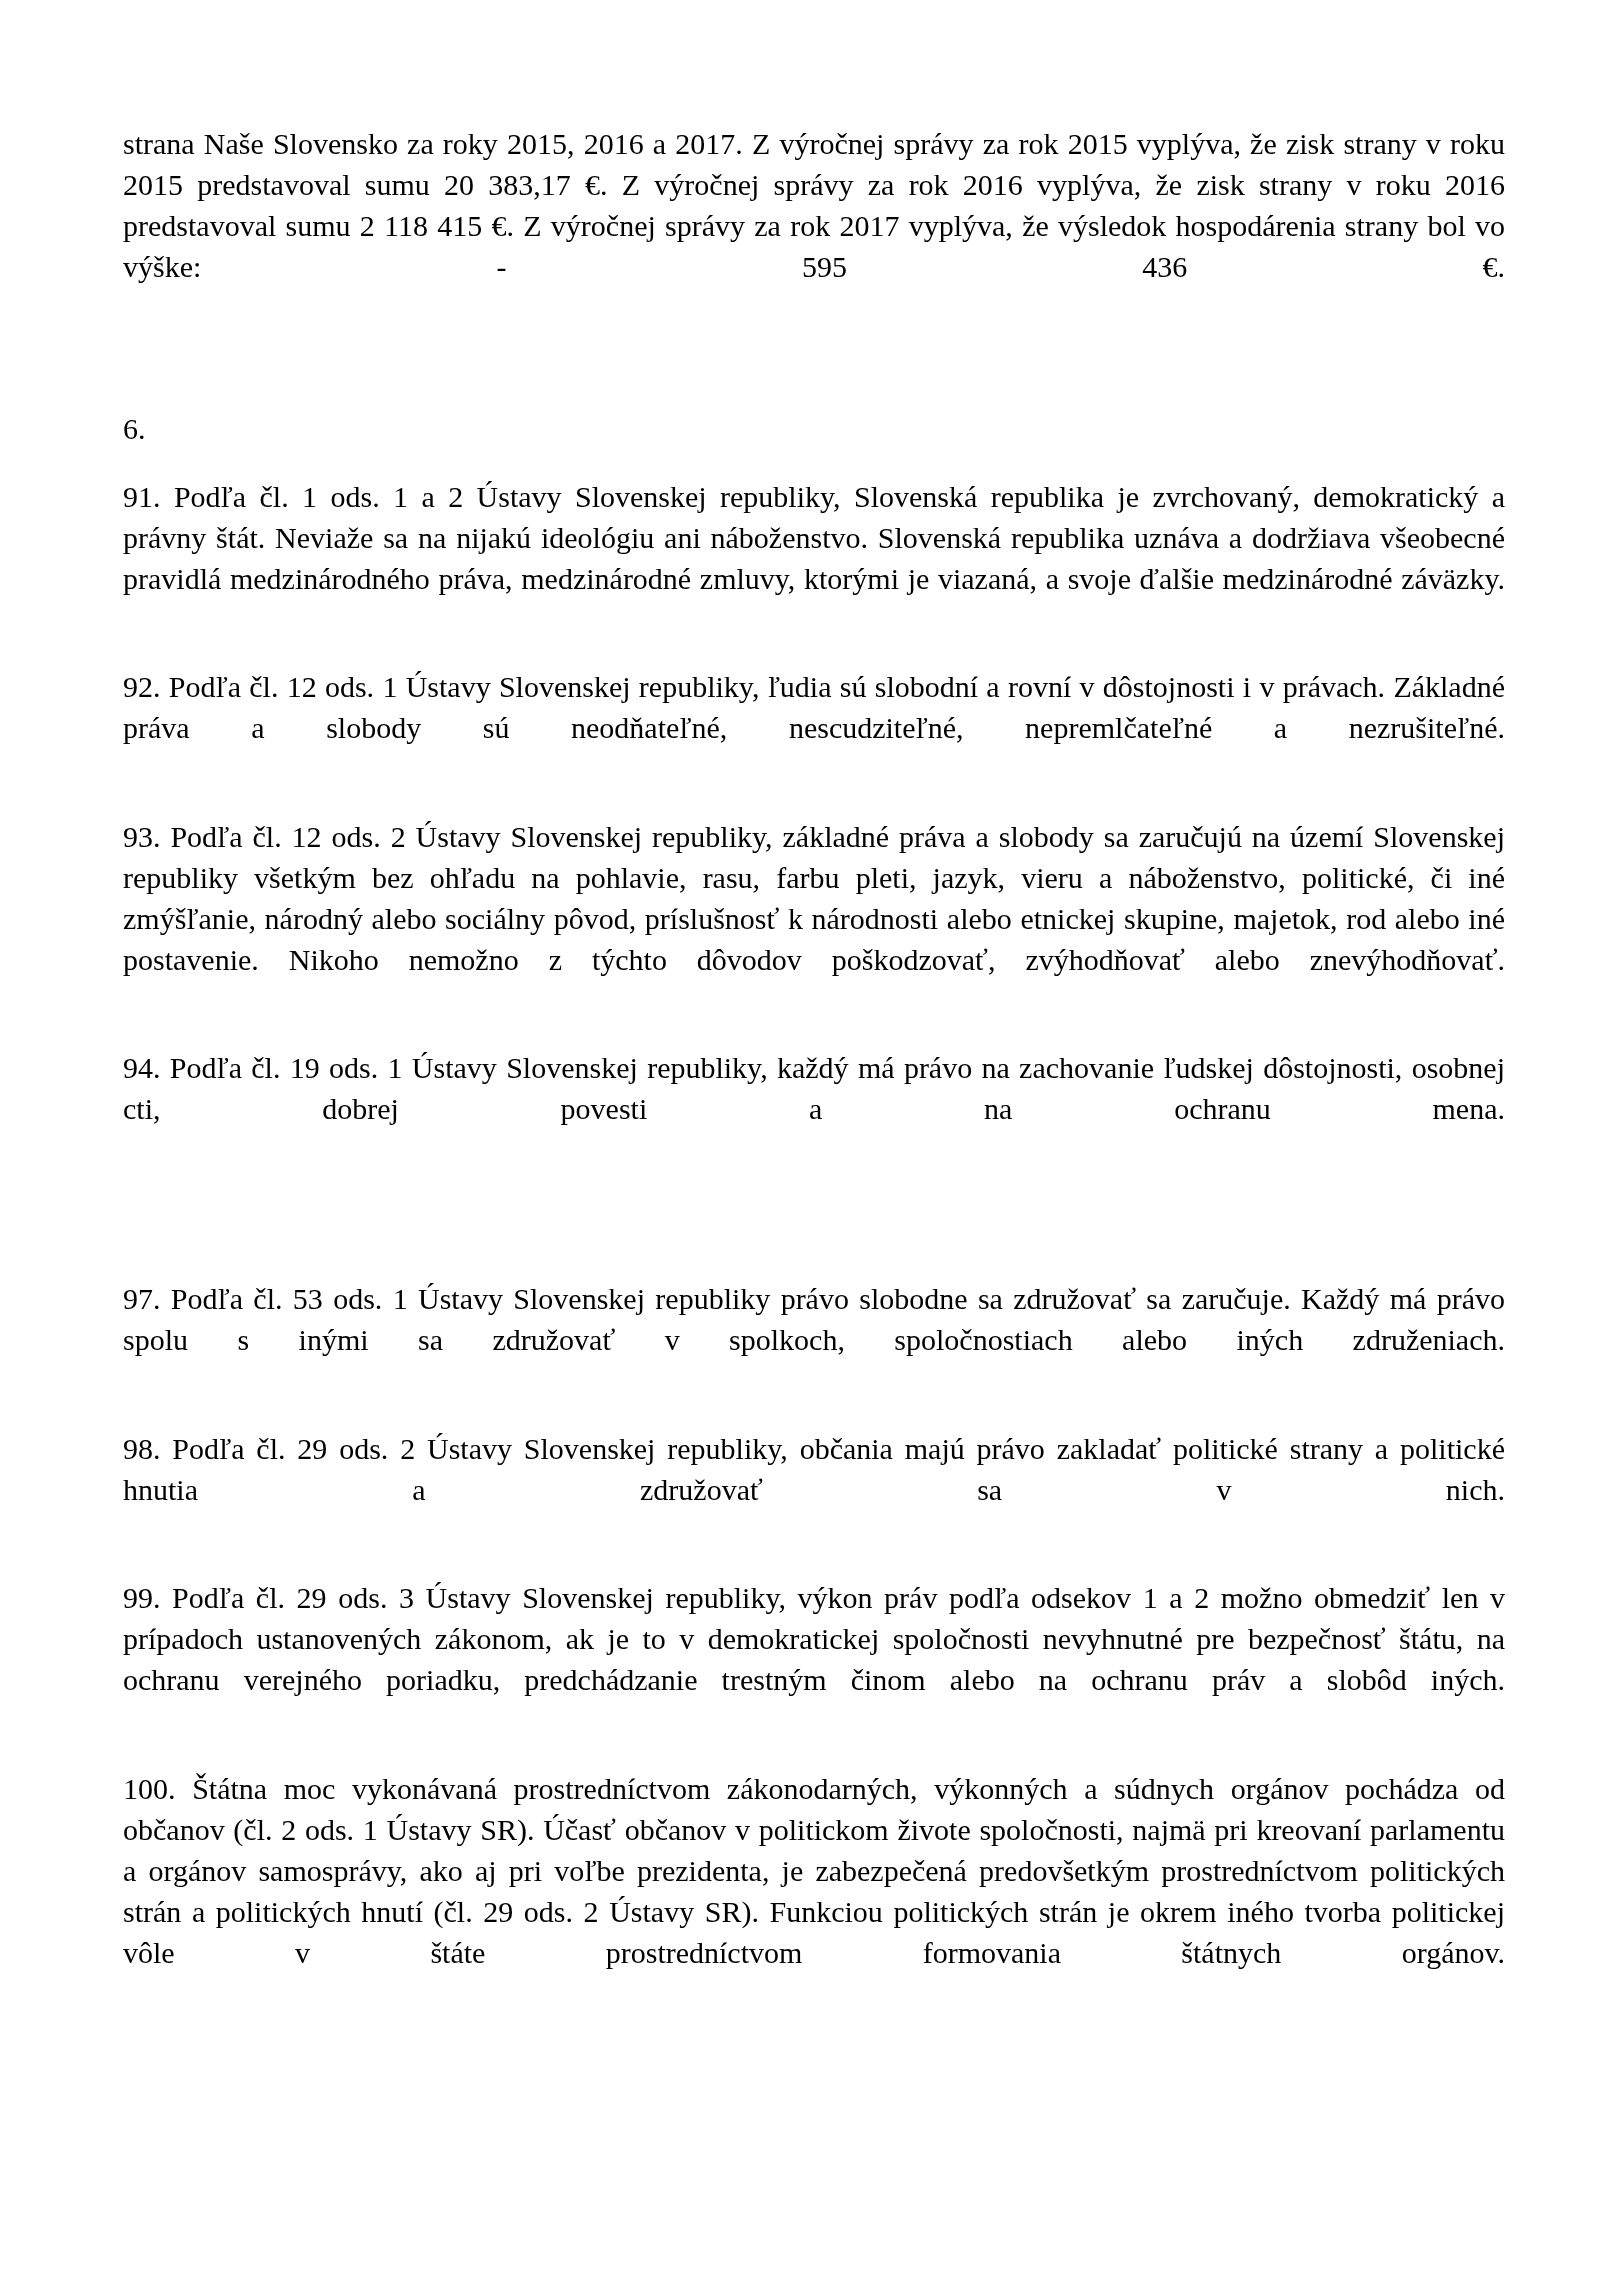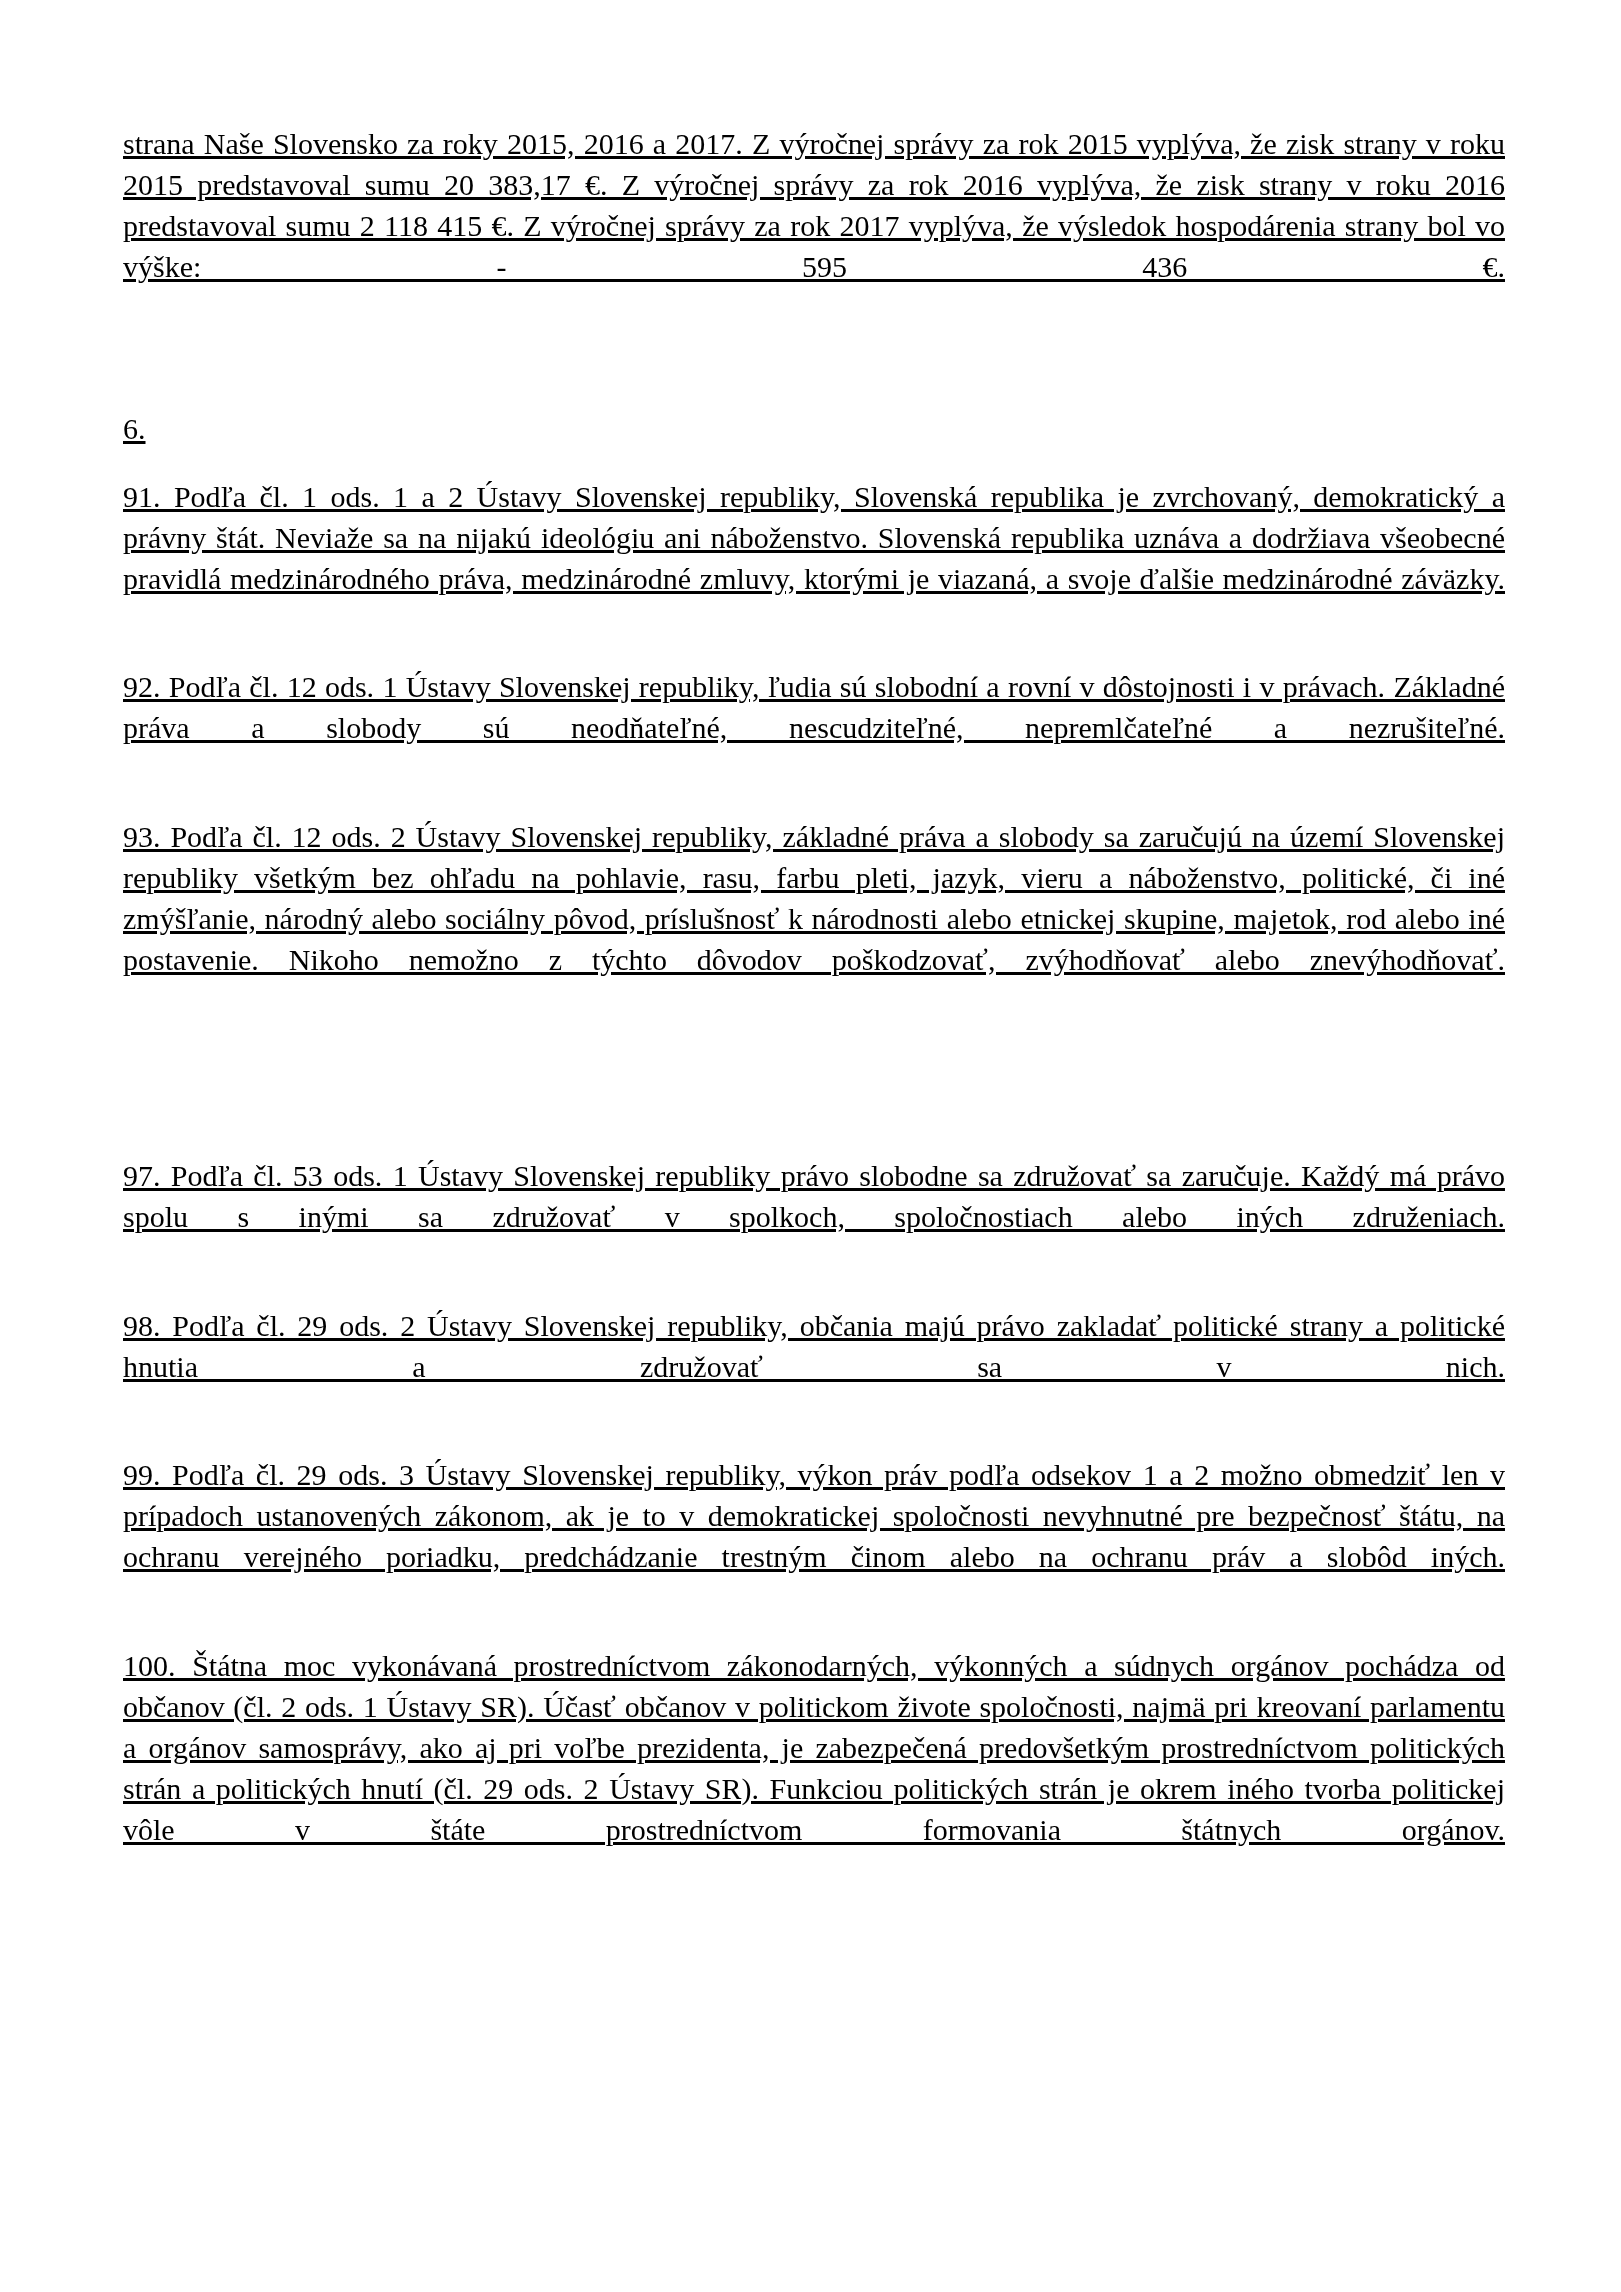--- a/index.html
+++ b/index.html
@@ -15,21 +15,20 @@
     color: #000000;
     -webkit-font-smoothing: antialiased;
   }
   .page {
     position: relative;
     box-sizing: border-box;
     width: 1579px;
     height: 2293px;
     padding: 123px 116px 0 123px;
     background: #ffffff;
-    text-decoration: underline;
   }
   .doc-body {
     width: 1382px;
   }
   p.para {
     margin: 0;
     font-size: 30px;
     line-height: 41px;
     text-align: justify;
     text-justify: inter-word;
@@ -73,20 +72,21 @@
 
     <p class="para">91. Podľa čl. 1 ods. 1 a 2 Ústavy Slovenskej republiky, Slovenská republika je zvrchovaný, demokratický a právny štát. Neviaže sa na nijakú ideológiu ani náboženstvo. Slovenská republika uznáva a dodržiava všeobecné pravidlá medzinárodného práva, medzinárodné zmluvy, ktorými je viazaná, a svoje ďalšie medzinárodné záväzky.</p>
     <div class="gap-m"></div>
 
     <p class="para">92. Podľa čl. 12 ods. 1 Ústavy Slovenskej republiky, ľudia sú slobodní a rovní v dôstojnosti i v právach. Základné práva a slobody sú neodňateľné, nescudziteľné, nepremlčateľné a nezrušiteľné.</p>
     <div class="gap-m"></div>
 
     <p class="para">93. Podľa čl. 12 ods. 2 Ústavy Slovenskej republiky, základné práva a slobody sa zaručujú na území Slovenskej republiky všetkým bez ohľadu na pohlavie, rasu, farbu pleti, jazyk, vieru a náboženstvo, politické, či iné zmýšľanie, národný alebo sociálny pôvod, príslušnosť k národnosti alebo etnickej skupine, majetok, rod alebo iné postavenie. Nikoho nemožno z týchto dôvodov poškodzovať, zvýhodňovať alebo znevýhodňovať.</p>
     <div class="gap-m"></div>
 
+    <p class="para">94. Podľa čl. 19 ods. 1 Ústavy Slovenskej republiky, každý má právo na zachovanie ľudskej dôstojnosti, osobnej cti, dobrej povesti a na ochranu mena.</p>
     <div class="gap-m"></div>
 
     <div class="gap-l"></div>
 
     <div class="gap-m"></div>
 
     <p class="para">97. Podľa čl. 53 ods. 1 Ústavy Slovenskej republiky právo slobodne sa združovať sa zaručuje. Každý má právo spolu s inými sa združovať v spolkoch, spoločnostiach alebo iných združeniach.</p>
     <div class="gap-m"></div>
 
     <p class="para">98. Podľa čl. 29 ods. 2 Ústavy Slovenskej republiky, občania majú právo zakladať politické strany a politické hnutia a združovať sa v nich.</p>

